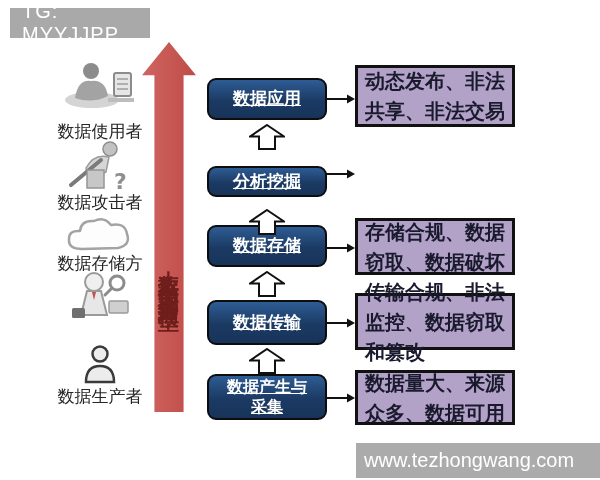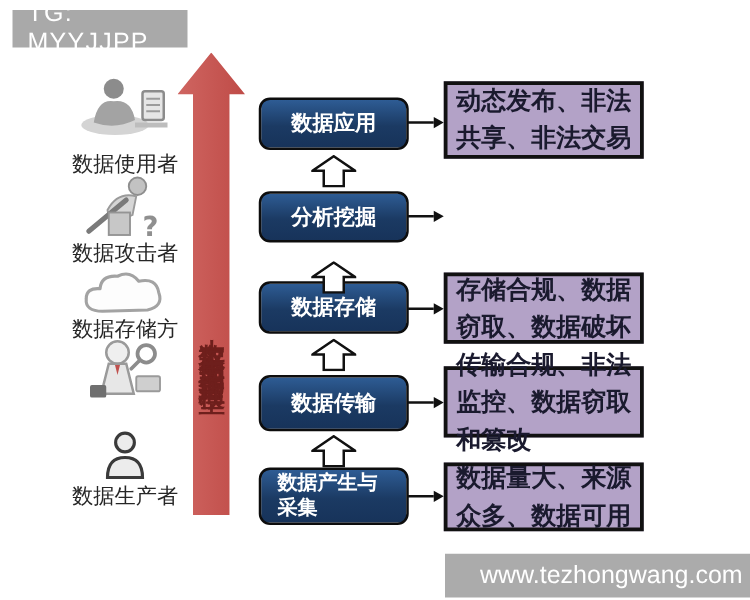--- a/index.html
+++ b/index.html
@@ -9,43 +9,43 @@
   }
   
   .badge{
     position:absolute;left:10px;top:8px;width:140px;height:30px;
     background:#a9a9a9;color:#ffffff;font-size:20px;letter-spacing:1px;
     display:flex;align-items:center;padding-left:12px;box-sizing:border-box;
   }
   .watermark{
     position:absolute;left:356px;top:443px;width:244px;height:35px;
     background:#ababab;color:#ffffff;font-size:20px;
-    display:flex;align-items:center;padding-left:28px;box-sizing:border-box;
+    display:flex;align-items:center;padding-left:8px;box-sizing:border-box;
   }
   
   .big-arrow{
     position:absolute;left:142px;top:42px;width:54px;height:370px;
     background:linear-gradient(90deg,#cf6561,#bf4b47);
     clip-path:polygon(50% 0%,100% 9%,77% 9%,77% 100%,23% 100%,23% 9%,0% 9%);
   }
   .big-arrow-label{
     position:absolute;left:0;top:100px;width:54px;height:268px;
     writing-mode:vertical-rl;text-orientation:upright;
     display:flex;align-items:center;justify-content:center;
     font-size:21px;font-weight:bold;color:#6e1f1c;letter-spacing:4px;line-height:1;
     margin:0 auto;text-align:center;
   }
   
   .stage-box{
     position:absolute;left:207px;width:120px;box-sizing:border-box;
     background:linear-gradient(180deg,#2e5c94 0%,#1b3a63 55%,#17335a 100%);
     border:2px solid #0d0d0d;border-radius:9px;
     color:#ffffff;font-size:17px;font-weight:bold;
-    display:flex;align-items:center;justify-content:center;text-align:left;
-    padding:0 13px;line-height:1.25;
+    display:flex;align-items:center;justify-content:center;text-align:center;
+    padding:0 13px;line-height:1.25;text-decoration:underline;
   }
   
   .risk-box{
     position:absolute;left:355px;width:160px;box-sizing:border-box;
     background:#b3a2c7;border:3px solid #111111;
     color:#1a1a2e;font-size:20px;font-weight:bold;line-height:1.5;
     display:flex;align-items:center;padding:4px 7px;
   }
   .up-arrow{position:absolute;left:249px;width:36px;height:26px;}
   .connector{position:absolute;left:326px;width:30px;height:12px;}
@@ -115,21 +115,21 @@
       <path d="M6 38 Q6 22 20 22 Q34 22 34 38 Z" fill="#ececec" stroke="#3a3a3a" stroke-width="2.5"></path>
     </svg>
   </span>
   <div class="actor-label" style="top:385px">数据生产者</div>
 
   <div class="big-arrow">
     <div class="big-arrow-label">大数据生命周期管理模型</div>
   </div>
 
   <div class="stage-box" style="top:78px;height:42px">数据应用</div>
-  <div class="stage-box" style="top:153px;height:41px">分析挖掘</div>
+  <div class="stage-box" style="top:166px;height:31px">分析挖掘</div>
   <div class="stage-box" style="top:225px;height:42px">数据存储</div>
   <div class="stage-box" style="top:374px;height:46px;font-size:16px">数据产生与采集</div>
   <div class="stage-box" style="top:300px;height:45px">数据传输</div>
 
   <span class="up-arrow" style="top:124px">
     <svg width="36" height="26" viewBox="0 0 36 26">
         <polygon points="18,1 35,12.5 26,12.5 26,25 10,25 10,12.5 1,12.5" fill="#ffffff" stroke="#111111" stroke-width="2"></polygon>
       </svg>
   </span>
   <span class="up-arrow" style="top:209px">

